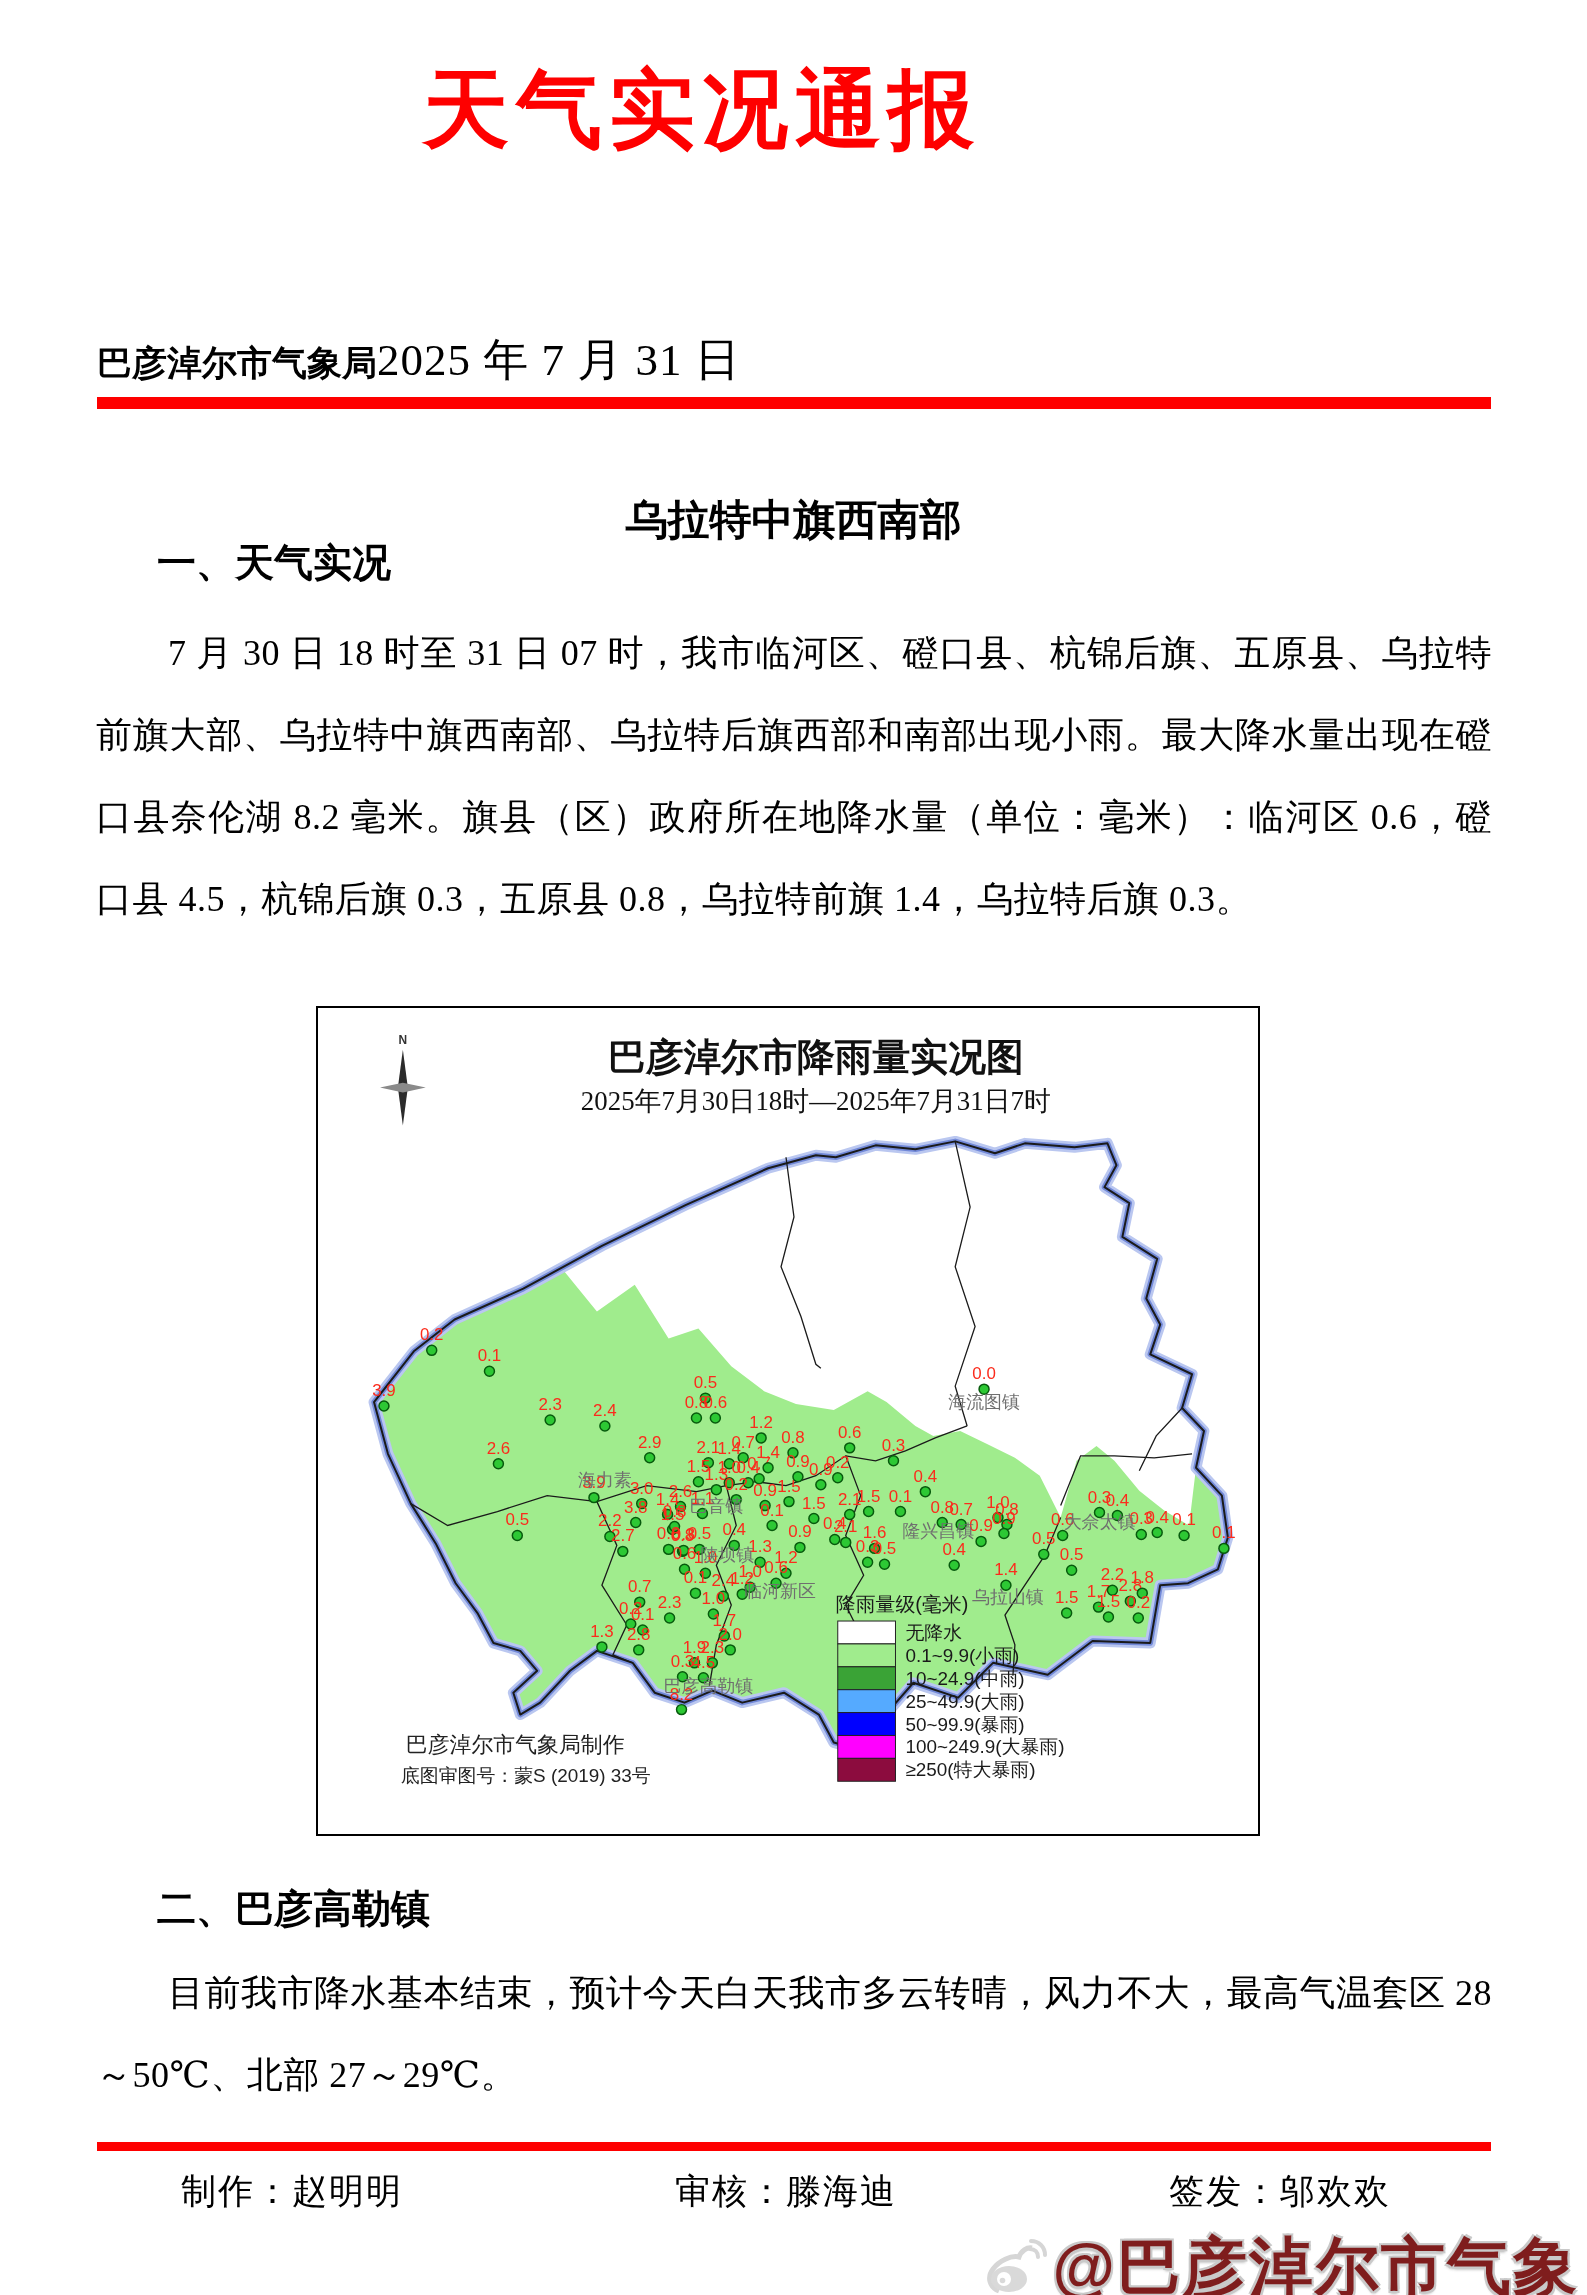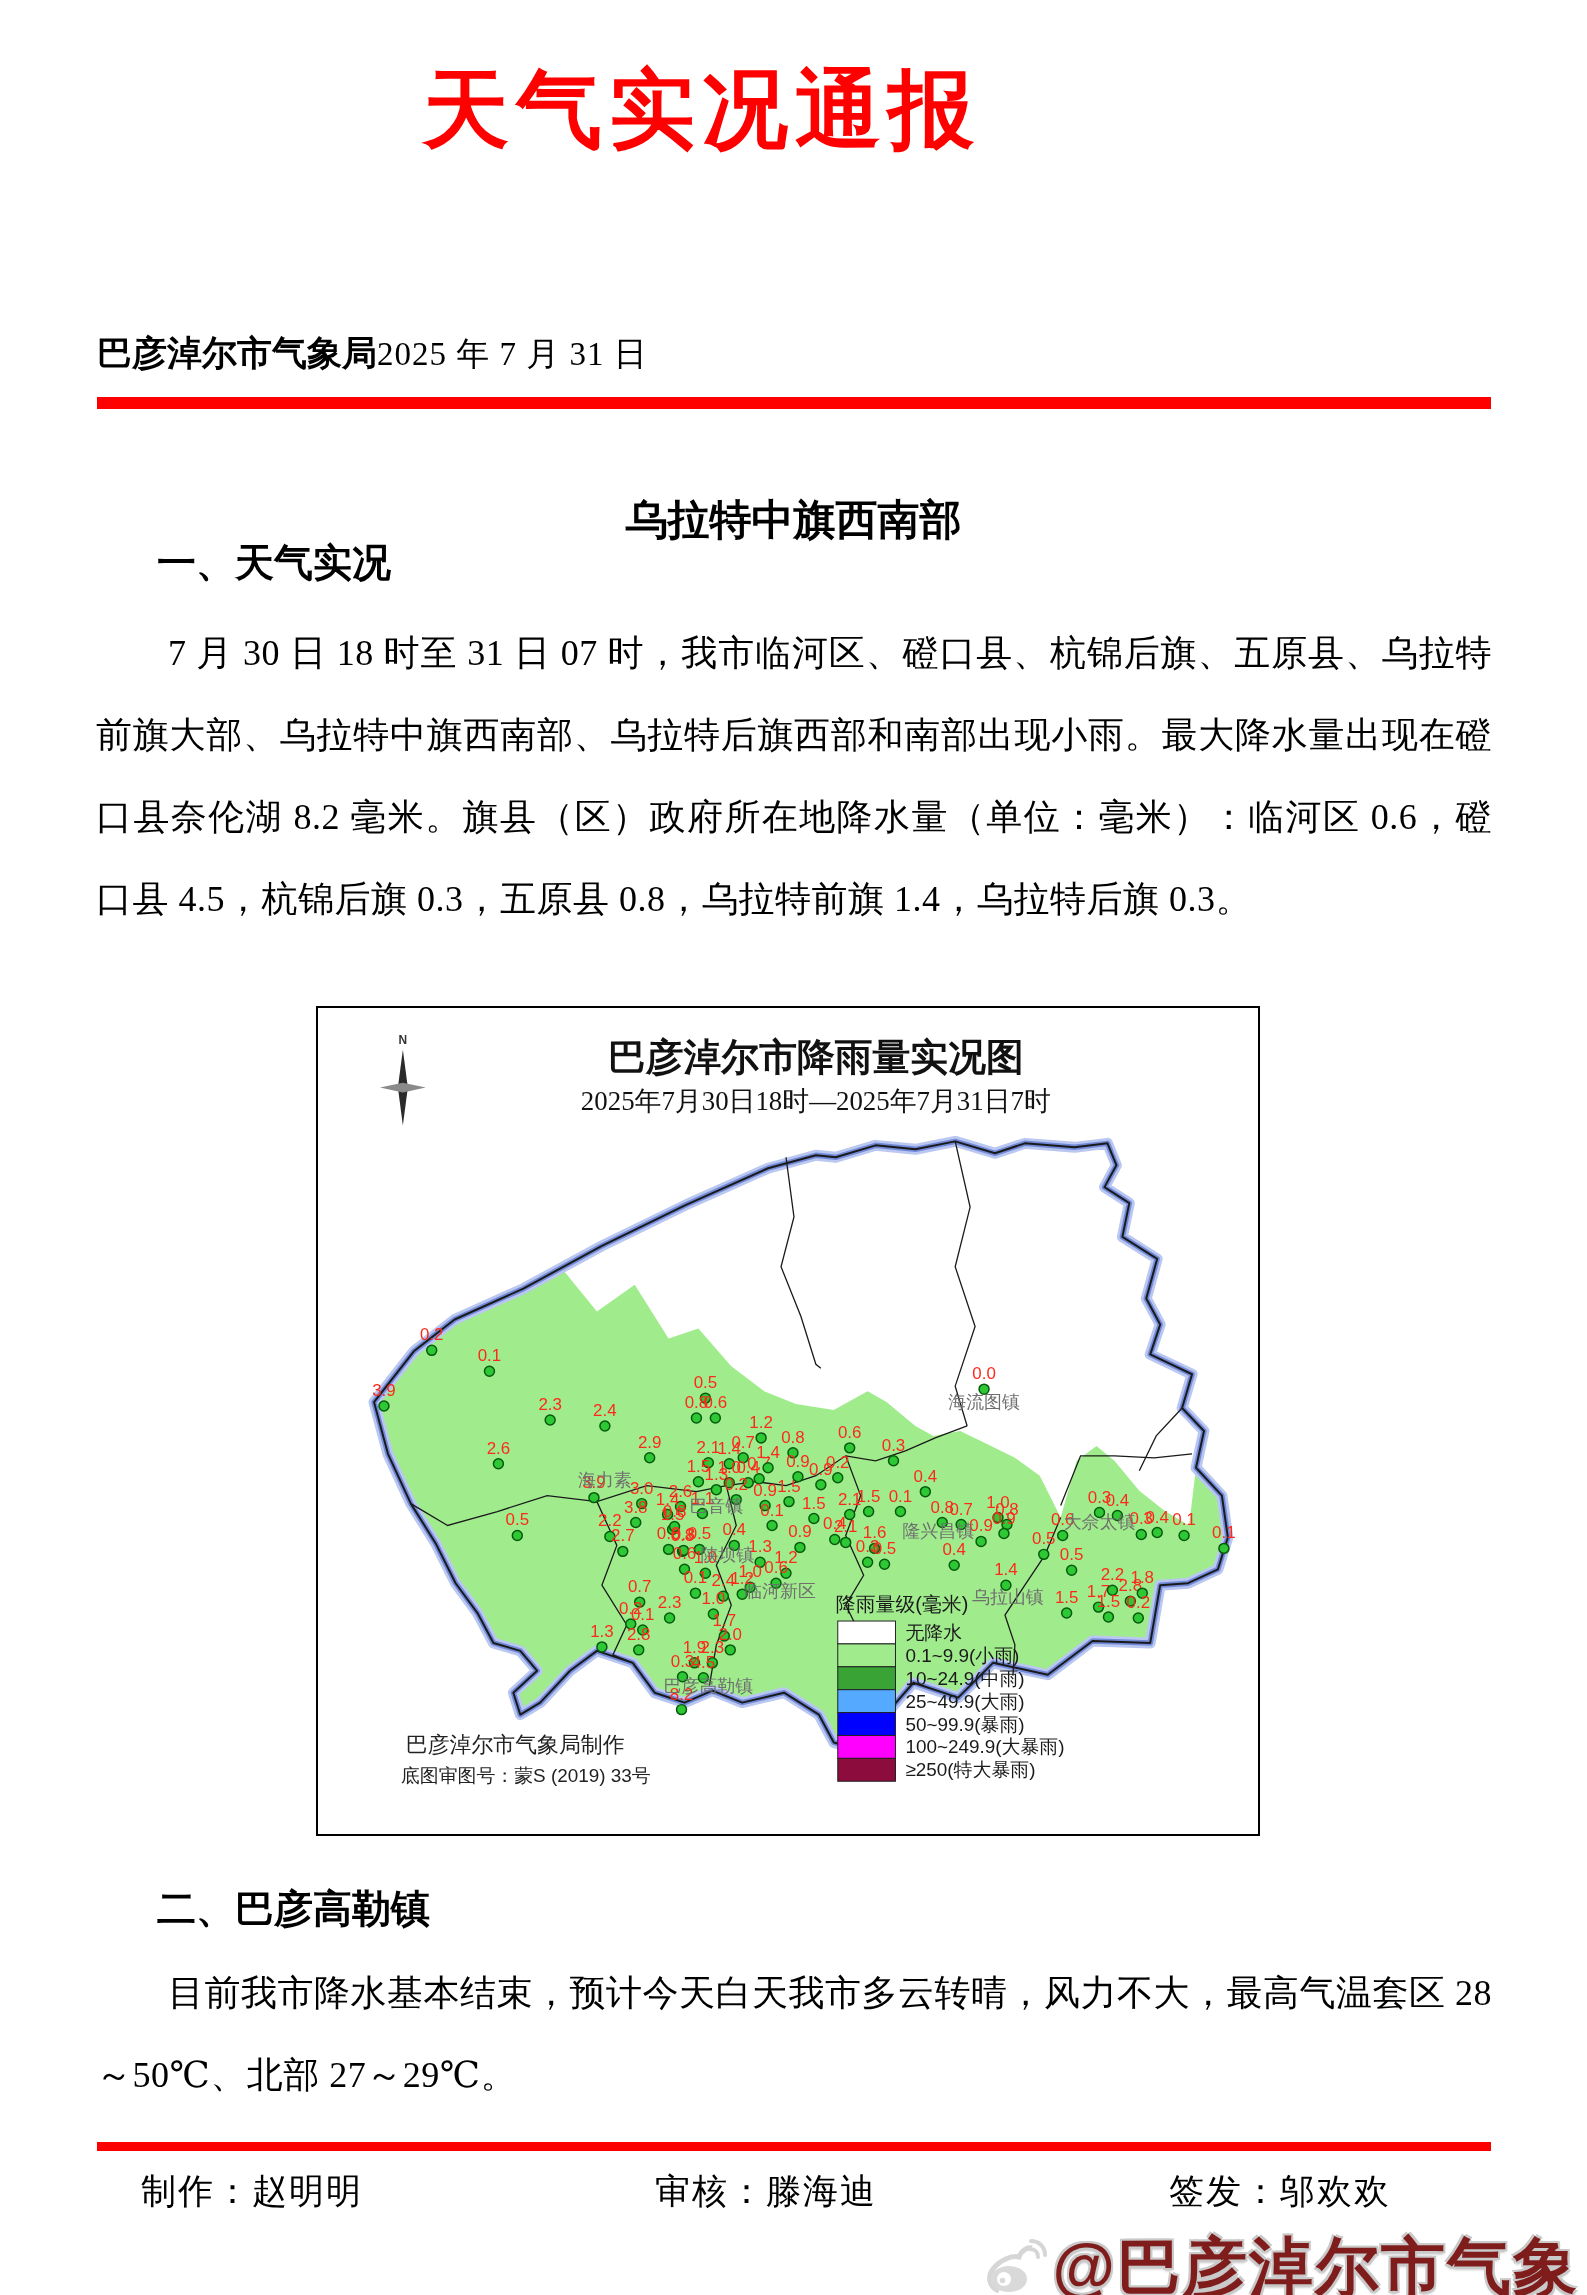--- a/index.html
+++ b/index.html
@@ -4,40 +4,40 @@
 <style>
   html,body{margin:0;padding:0;background:#ffffff;}
   .page{position:relative;width:1587px;height:2295px;background:#ffffff;overflow:hidden;
         font-family:"Liberation Serif","DejaVu Serif",serif;color:#000;}
   .doc-title{position:absolute;top:52px;left:0;width:1404px;text-align:center;
         font-family:Liberation Mono, monospace;font-weight:bold;
         font-size:86px;color:#fe0000;letter-spacing:7px;margin:0;}
   .hdr-row{position:absolute;top:330px;left:97px;width:1394px;display:flex;
         justify-content:flex-start;align-items:baseline;}
   .org{font-family:"Liberation Sans","DejaVu Sans",sans-serif;font-weight:bold;font-size:35px;}
-  .date{font-family:"Liberation Serif","DejaVu Serif",serif;font-size:33px;letter-spacing:1px;}
+  .date{font-family:"Liberation Serif","DejaVu Serif",serif;font-size:45px;letter-spacing:1px;}
   .redbar{position:absolute;left:97px;width:1394px;background:#fe0000;}
   .redbar.top{top:397px;height:12px;}
   .redbar.bot{top:2142px;height:9px;}
   .doc-subtitle{position:absolute;top:492px;left:0;width:1587px;text-align:center;margin:0;
         font-family:"Liberation Sans","DejaVu Sans",sans-serif;font-weight:bold;font-size:42px;}
   .sec-h{position:absolute;left:157px;margin:0;white-space:nowrap;
         font-family:"Liberation Sans","DejaVu Sans",sans-serif;font-weight:bold;font-size:39px;}
   #sec1h{top:536px;}
   #sec2h{top:1882px;}
   .para{position:absolute;left:96px;width:1396px;margin:0;font-size:36px;line-height:82px;
         text-align:justify;text-indent:2em;letter-spacing:0.5px;}
   #para1{top:612px;}
   #para2{top:1952px;}
   .mapbox{position:absolute;top:1006px;left:316px;width:944px;height:830px;
         border:2px solid #000;background:#fff;box-sizing:border-box;}
   .mapbox svg{display:block;width:100%;height:100%;}
   .footer-row{position:absolute;top:2168px;left:97px;width:1394px;display:flex;
         justify-content:space-between;font-size:35px;letter-spacing:2px;}
-  .footer-row span:first-child{margin-left:44px;}
+  .footer-row span:first-child{margin-left:84px;}
   .footer-row span:last-child{margin-right:100px;}
   .watermark{position:absolute;top:2224px;right:8px;display:flex;align-items:center;gap:6px;}
   .wm-text{font-family:Liberation Sans, sans-serif;font-weight:bold;font-size:64px;
         color:#7f1d1d;text-shadow:2px 2px 0 #c9c9c9,-2px -2px 0 #c9c9c9,2px -2px 0 #c9c9c9,
         -2px 2px 0 #c9c9c9,0 3px 3px #b5b5b5;letter-spacing:2px;}
 </style>
 </head>
 <body>
 
 <div class="page">

